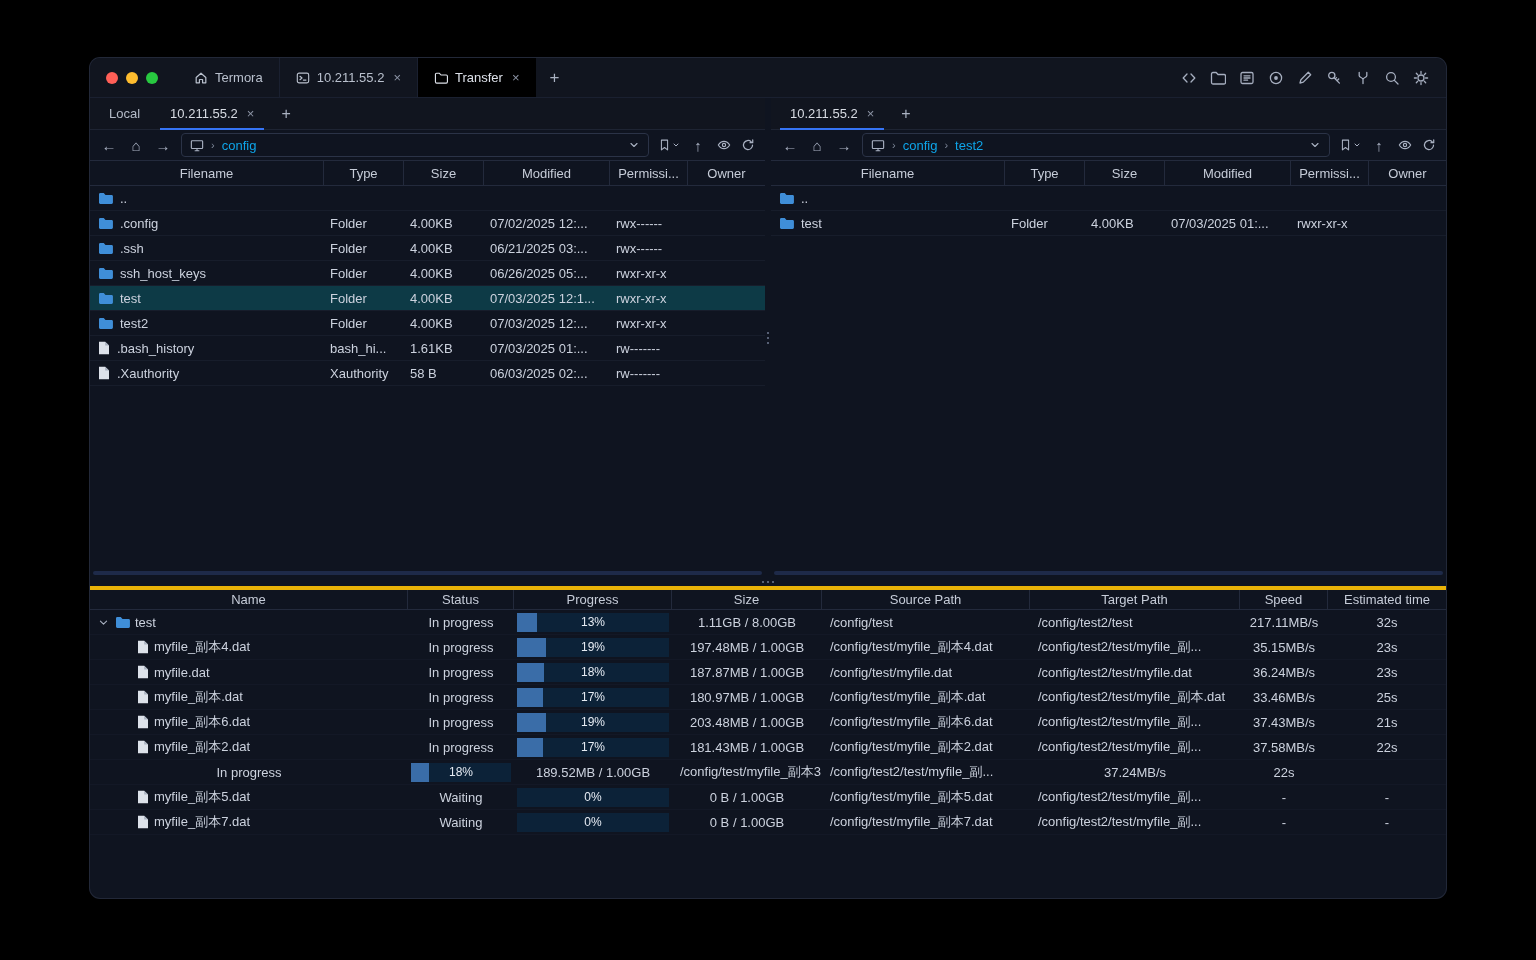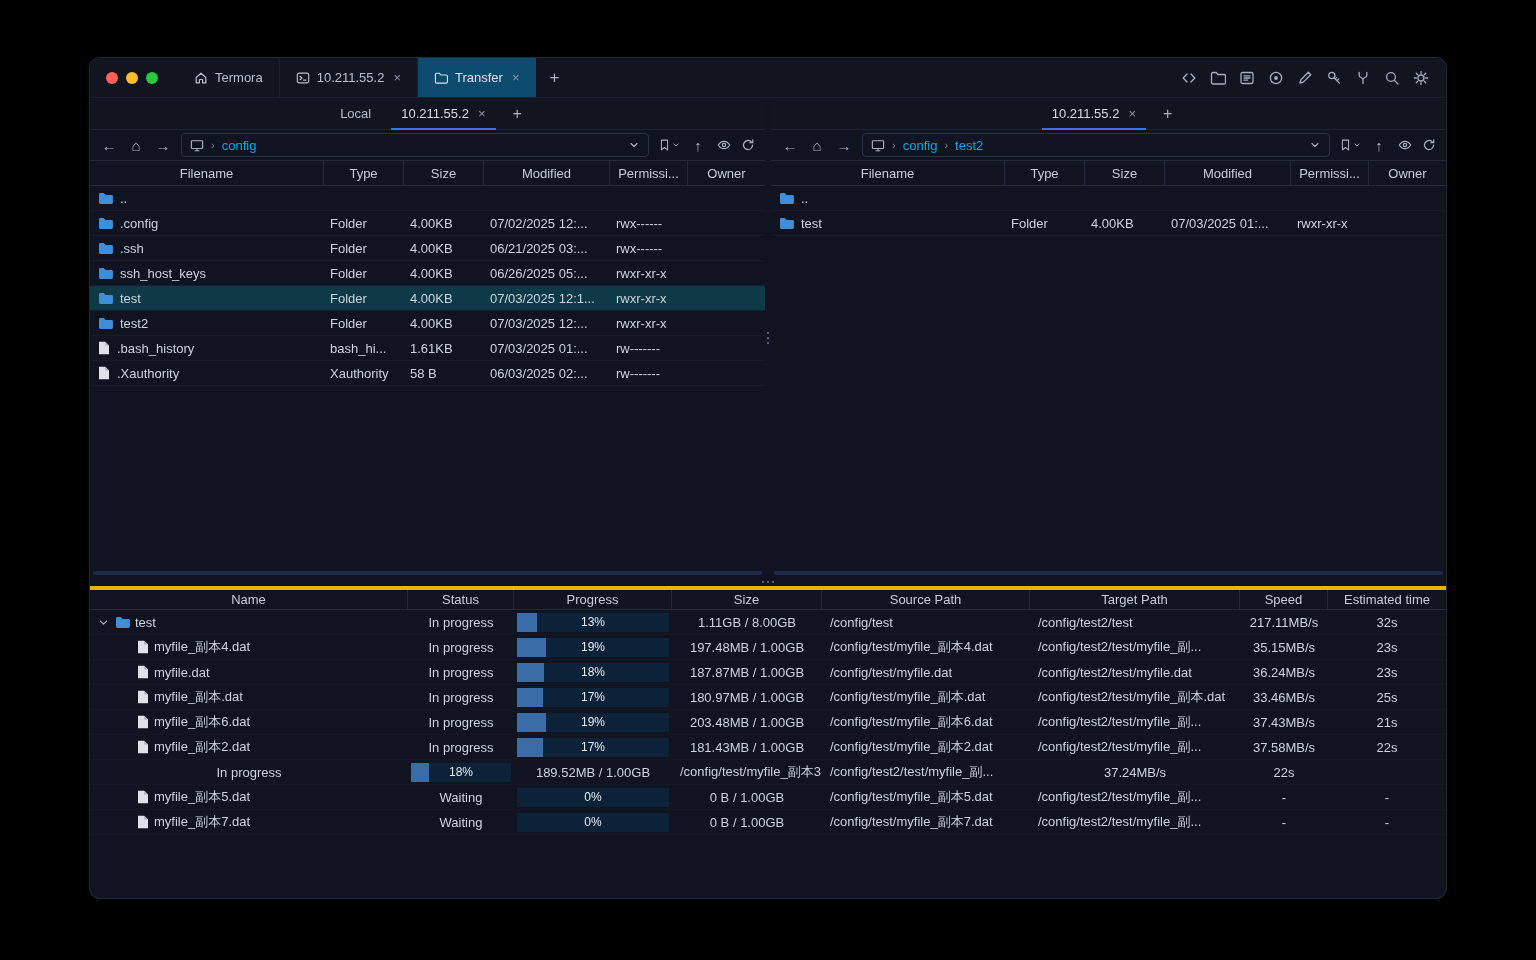--- a/index.html
+++ b/index.html
@@ -11,34 +11,34 @@
             box-shadow:0 0 0 1px #222838, 0 24px 70px rgba(0,0,0,.65); }
 
   
   .titlebar { height:40px; flex:0 0 40px; background:#11151f; display:flex; align-items:stretch; border-bottom:1px solid #1a2030; }
   .lights { display:flex; gap:8px; align-items:center; padding:0 20px 0 16px; }
   .light { width:12px; height:12px; border-radius:50%; }
   .light.red{background:#ff5f57}.light.yellow{background:#febc2e}.light.green{background:#28c840}
   .tbtabs { display:flex; align-items:stretch; }
   .tbtab { display:flex; align-items:center; gap:7px; padding:0 16px; color:#b9c0cd; white-space:nowrap; }
   .tbtab + .tbtab { border-left:1px solid #1a2030; }
-  .tbtab.active { background:#0c4a6e; color:#dde1e9; border-left:1px solid #1a2030; }
+  .tbtab.active { background:#000000; color:#dde1e9; border-left:1px solid #1a2030; }
   .close { color:#8d95a6; font-size:13px; line-height:1; margin-left:2px; cursor:default; }
   .tbplus { display:flex; align-items:center; padding:0 14px; color:#aab2c2; font-size:17px; }
   .tbactions { margin-left:auto; display:flex; align-items:center; gap:6px; padding-right:14px; color:#a6aebf; }
   .abtn { width:23px; height:23px; display:flex; align-items:center; justify-content:center; border-radius:4px; }
 
   
   .panes { flex:0 0 480px; display:flex; }
   .pane { width:675px; display:flex; flex-direction:column; position:relative; }
   .vsplit { width:6px; display:flex; flex-direction:column; gap:3px; align-items:center; justify-content:center; }
   .dot { width:2px; height:2px; background:#6f7890; border-radius:50%; }
   .hsplit { height:8px; flex:0 0 8px; display:flex; gap:3px; align-items:center; justify-content:center; }
 
-  .pane-tabs { height:32px; flex:0 0 32px; display:flex; align-items:stretch; border-bottom:1px solid #1e2433; background:#11151f; padding-left:4px;justify-content:center; }
+  .pane-tabs { height:32px; flex:0 0 32px; display:flex; align-items:stretch; border-bottom:1px solid #1e2433; background:#11151f; padding-left:4px; }
   .ptab { display:flex; align-items:center; gap:7px; padding:0 15px; color:#b4bbc8; position:relative; white-space:nowrap; }
   .ptab.active { color:#d8dce4; }
   .ptab.active::after { content:""; position:absolute; left:5px; right:5px; bottom:-1px; height:2px; background:#3674f5; }
   .pplus { display:flex; align-items:center; padding:0 12px; font-size:16px; color:#aab2c2; }
 
   .toolbar { height:30px; flex:0 0 30px; display:flex; align-items:center; gap:9px; padding:0 10px; }
   .navbtn { color:#a9b1c2; font-size:15px; width:18px; text-align:center; line-height:1; }
   .pathbox { flex:1; height:24px; border:1px solid #2b3347; border-radius:4px; display:flex; align-items:center; gap:7px; padding:0 8px; color:#a9b1c2; }
   .pathsep { color:#7e8799; font-size:11px; }
   .pathseg { color:#0ea5e9; font-size:13px; }

